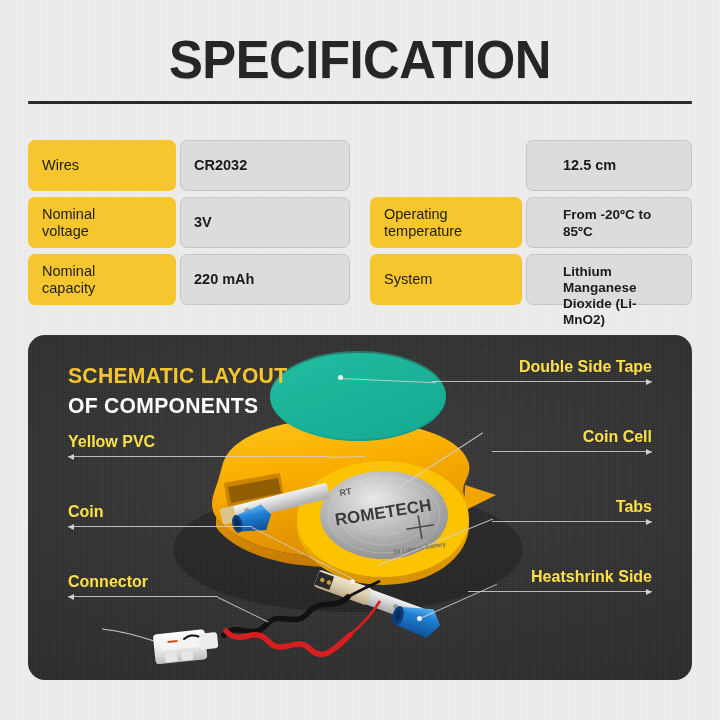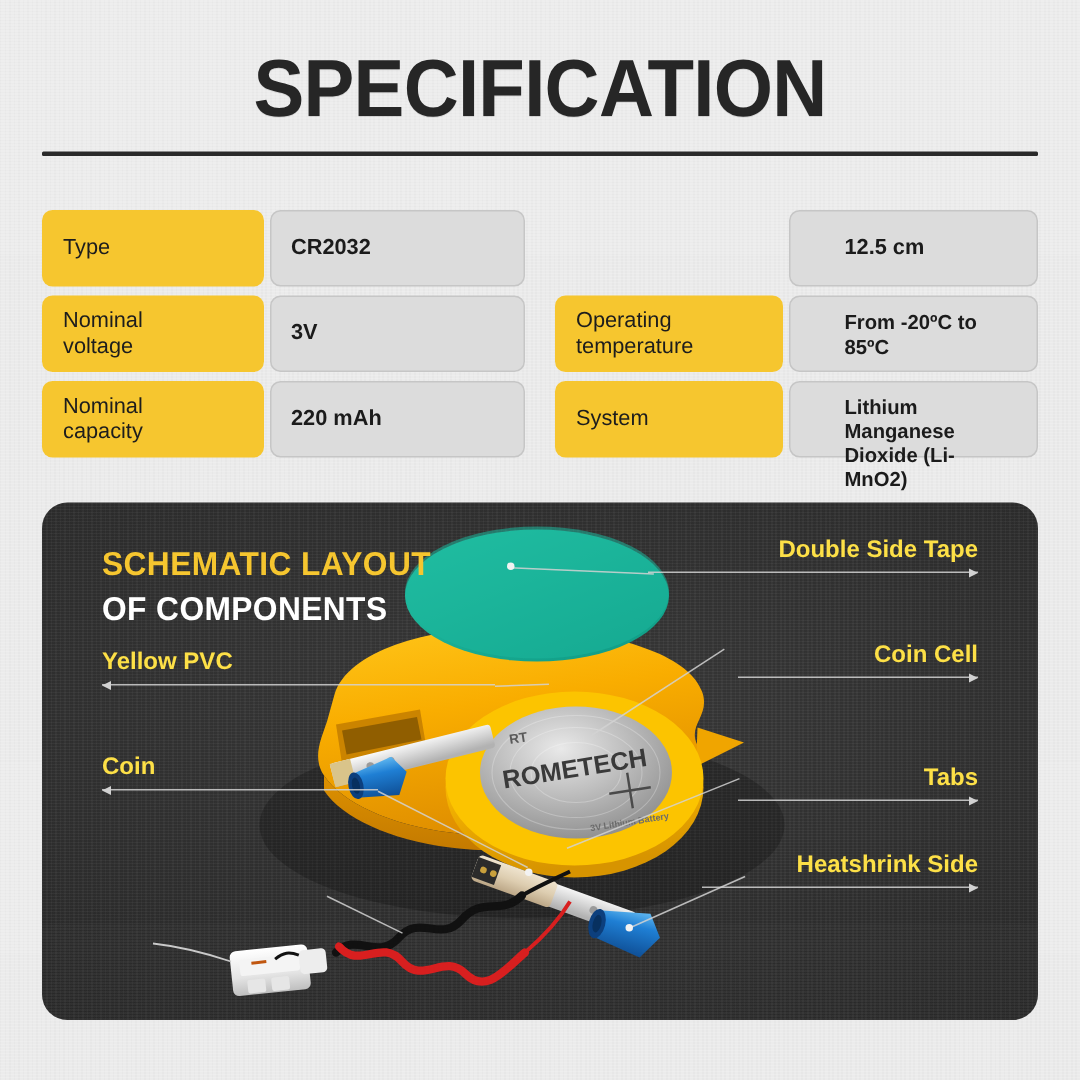--- a/index.html
+++ b/index.html
@@ -111,21 +111,21 @@
 
 <div class="wrap">
 
   <div class="title">SPECIFICATION</div>
   <div class="title-rule"></div>
 
   <div class="spec">
 
     <div class="spec-col left">
       <div class="spec-row r0">
-        <div class="cell cell-key">Type</div>
+        <div class="cell cell-key">Wires</div>
         <div class="cell cell-val">CR2032</div>
       </div>
       <div class="spec-row r1">
         <div class="cell cell-key" style="white-space:pre-line">Nominal
 voltage</div>
         <div class="cell cell-val">3V</div>
       </div>
       <div class="spec-row r2">
         <div class="cell cell-key" style="white-space:pre-line">Nominal
 capacity</div>
@@ -312,41 +312,46 @@
     <div class="leader" style="left:302px;top:122px;width:36px;transform:rotate(-2deg);"></div>
 
     <div class="callout left" style="left:40px;top:170px;width:184px;height:22px;">
       <div class="lab">Coin</div>
       <div class="rule" style="width:184px;"></div>
       <div class="arrow l"></div>
     </div>
     <div class="leader" style="left:224px;top:192px;width:112px;transform:rotate(27deg);"></div>
     <div class="dot" style="left:322px;top:244px;"></div>
 
+    <div class="callout left" style="left:40px;top:240px;width:150px;height:22px;">
+      <div class="lab">Connector</div>
+      <div class="rule" style="width:150px;"></div>
+      <div class="arrow l"></div>
+    </div>
     <div class="leader" style="left:190px;top:262px;width:56px;transform:rotate(26deg);"></div>
 
     <div class="callout right" style="left:404px;top:25px;width:220px;height:22px;">
       <div class="lab">Double Side Tape</div>
       <div class="rule" style="width:220px;"></div>
       <div class="arrow r"></div>
     </div>
     <div class="leader" style="left:404px;top:47px;transform-origin:100% 50%;width:0;"></div>
     <div class="leader" style="left:398px;top:47px;width:0;"></div>
 
     <div class="leader" style="left:415px;top:47px;width:0;"></div>
     <div class="leader" style="left:408px;top:48px;width:0;"></div>
     <div class="leader" style="left:404px;top:47px;width:0;"></div>
 
     <div class="callout right" style="left:464px;top:95px;width:160px;height:22px;">
       <div class="lab">Coin Cell</div>
       <div class="rule" style="width:160px;"></div>
       <div class="arrow r"></div>
     </div>
 
-    <div class="callout right" style="left:464px;top:165px;width:160px;height:22px;margin-top:12px;">
+    <div class="callout right" style="left:464px;top:165px;width:160px;height:22px;">
       <div class="lab">Tabs</div>
       <div class="rule" style="width:160px;"></div>
       <div class="arrow r"></div>
     </div>
 
     <div class="callout right" style="left:440px;top:235px;width:184px;height:22px;">
       <div class="lab">Heatshrink Side</div>
       <div class="rule" style="width:184px;"></div>
       <div class="arrow r"></div>
     </div>

